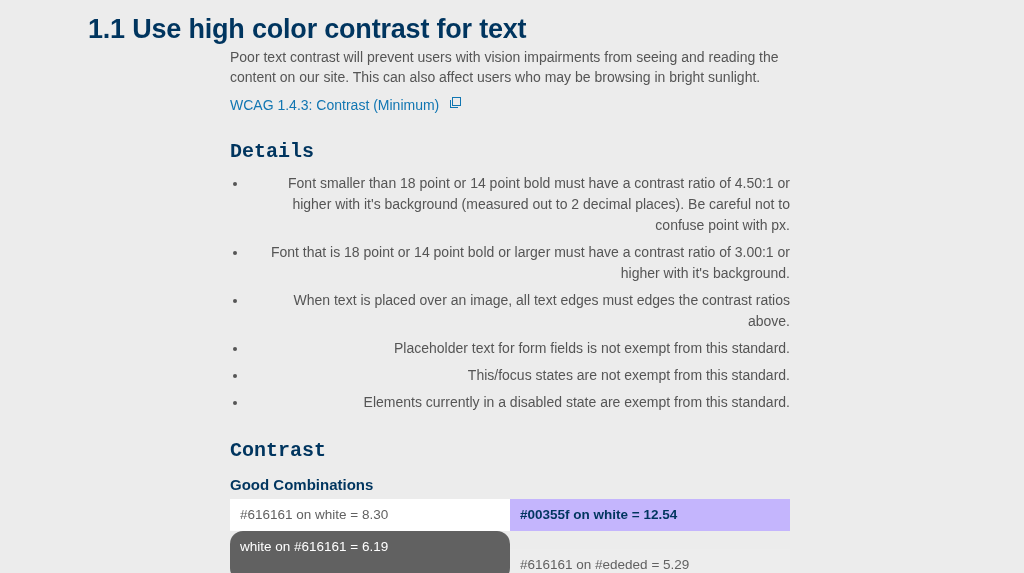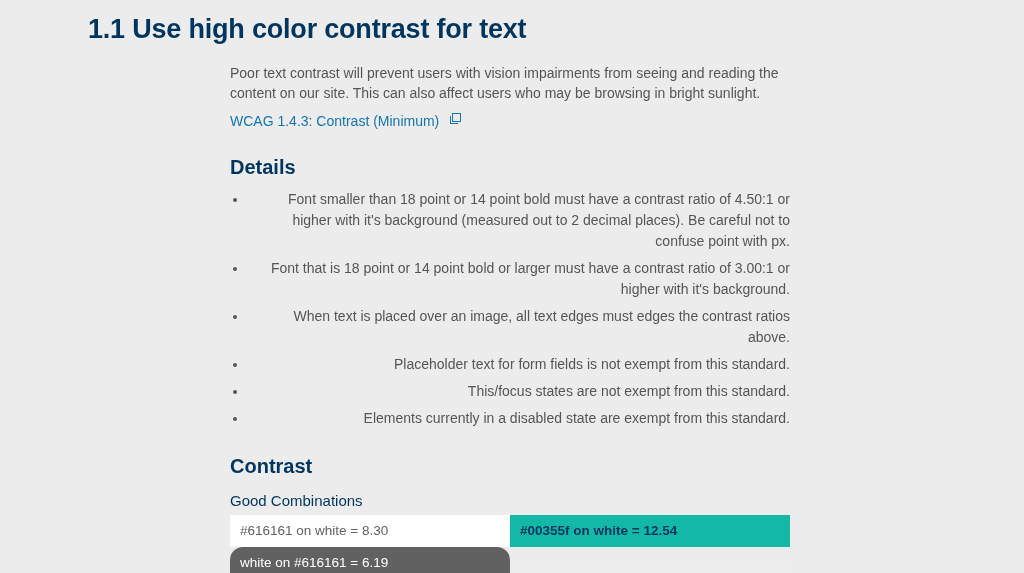--- a/index.html
+++ b/index.html
@@ -10,21 +10,21 @@
     color: #333;
     overflow: hidden;
   }
   .page {
     padding: 14px 0 0 0;
   }
   h1.title {
     color: #00355f;
     font-size: 27px;
     font-weight: 700;
-    margin: 0 0 18px 88px;
+    margin: 0 0 2px 88px;
     letter-spacing: -0.2px;
   }
   .content {
     margin-left: 230px;
     width: 560px;
   }
   .intro {
     color: #555;
     font-size: 14px;
     line-height: 1.45;
@@ -59,33 +59,34 @@
     width: 7px; height: 7px;
     border: 1.2px solid #1176b2;
     background: #ececec;
   }
   h2.sect {
     color: #00355f;
     font-size: 20px;
     font-weight: 700;
     margin-top: 26px;
     margin-bottom: 10px;
+    font-family: Liberation Mono, monospace;
   }
   ul.details {
     list-style: disc;
     padding-left: 18px;
     color: #555;
     font-size: 14px;
     line-height: 1.5;
   }
   ul.details li { margin-bottom: 6px; text-align: right; }
   h3.subsect {
     color: #00355f;
     font-size: 15px;
-    font-weight: 400;
+    font-weight: 700;
     margin-top: 14px;
     margin-bottom: 6px;
   }
   .combo-table {
     display: grid;
     grid-template-columns: 1fr 1fr;
     width: 560px;
   }
   .combo-cell {
     padding: 8px 10px;
@@ -112,21 +113,21 @@
       <li>When text is placed over an image, all text edges must edges the contrast ratios above.</li>
       <li>Placeholder text for form fields is not exempt from this standard.</li>
       <li>This/focus states are not exempt from this standard.</li>
       <li>Elements currently in a disabled state are exempt from this standard.</li>
     </ul>
 
     <h2 class="sect">Contrast</h2>
     <h3 class="subsect">Good Combinations</h3>
     <div class="combo-table" id="good-table">
         <div class="combo-cell" style="color: rgb(97, 97, 97); background: rgb(255, 255, 255);">#616161 on white = 8.30</div>
-        <div class="combo-cell" style="color: rgb(0, 53, 95); background: #14b8a6; font-weight: 700;">#00355f on white = 12.54</div>
+        <div class="combo-cell" style="color: rgb(0, 53, 95); background: #c4b5fd; font-weight: 700;">#00355f on white = 12.54</div>
         <div class="combo-cell" style="color: rgb(255, 255, 255); background: rgb(97, 97, 97); border-radius: 13px;">white on #616161 = 6.19</div>
         <div class="combo-cell" style="color: rgb(97, 97, 97); background: rgb(237, 237, 237); margin-top: 18px;">#616161 on #ededed = 5.29</div>
       </div>
 
     <h3 class="subsect">Bad Combinations</h3>
     
   </div>
 </div>
 
 </body></html>

